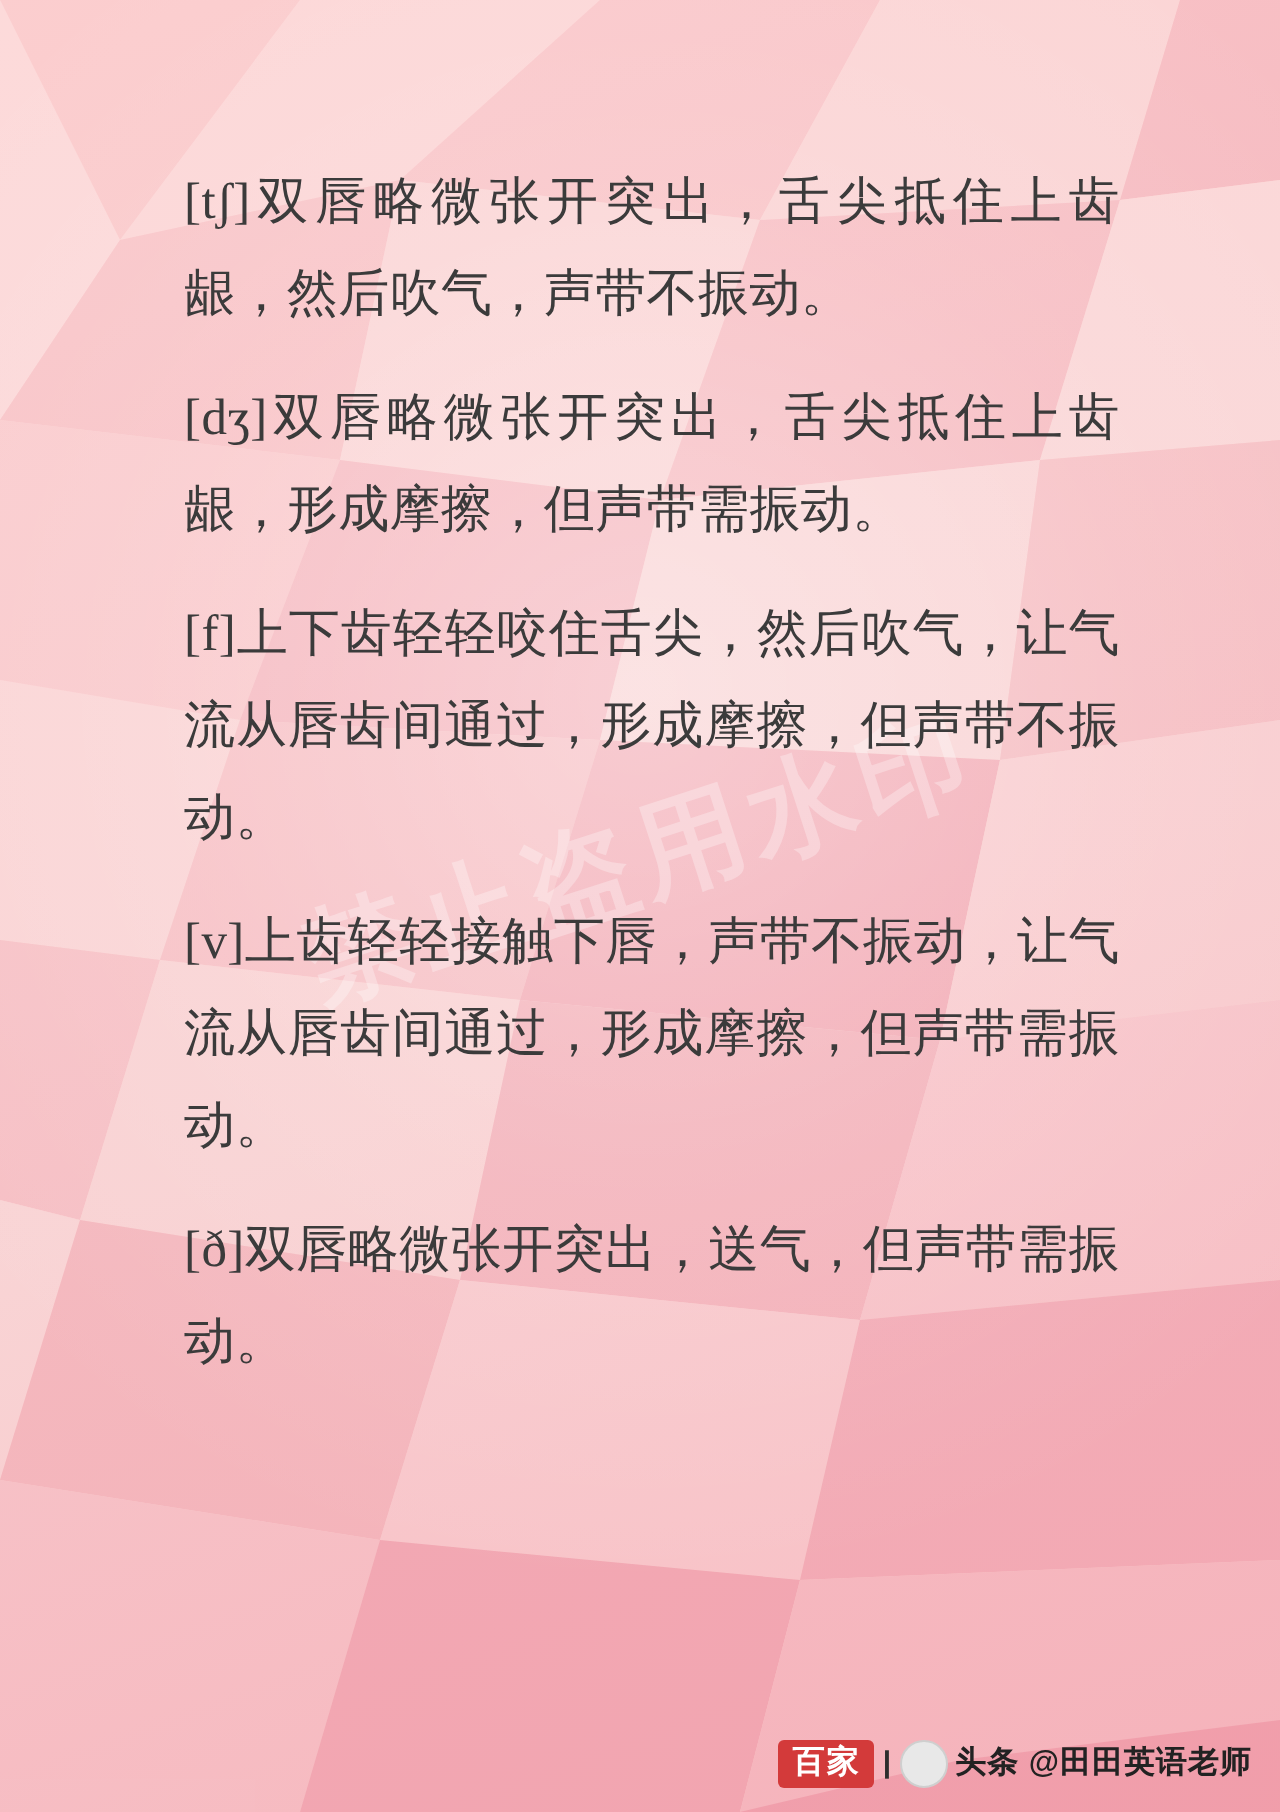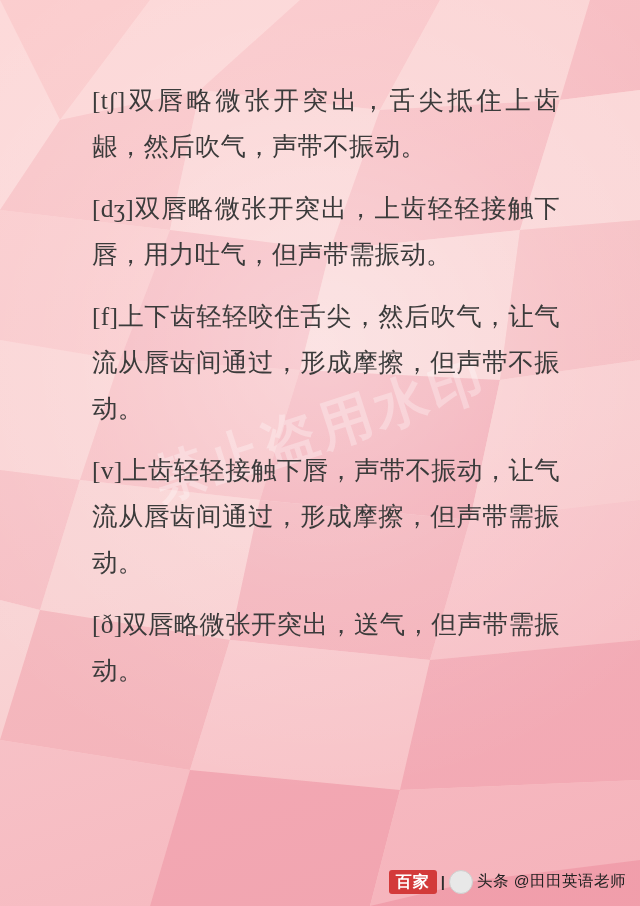--- a/index.html
+++ b/index.html
@@ -104,21 +104,21 @@
 
   .footer-sep {
     color: #2d2d2d;
     font-size: 15px;
     font-weight: bold;
   }
 
   .footer-source {
     color: #222222;
     font-size: 15.5px;
-    font-weight: normal;
+    font-weight: bold;
     letter-spacing: 0.5px;
   }
 
   .author-avatar {
     width: 22px;
     height: 22px;
     border-radius: 50%;
     background: #e8e8e8;
     border: 1px solid #cfcfcf;
     display: inline-block;
@@ -163,21 +163,21 @@
       <polygon points="400,790 640,780 640,906 370,906" fill="#f6c2c9"></polygon>
       <polygon points="370,906 640,906 640,860 480,880" fill="#efa0af"></polygon>
     </g>
   </svg>
   <div class="vignette"></div>
 
   <div class="watermark">禁止盗用水印</div>
 
   <div class="content">
     <p class="para">[tʃ]双唇略微张开突出，舌尖抵住上齿龈，然后吹气，声带不振动。</p>
-    <p class="para">[dʒ]双唇略微张开突出，上齿轻轻接触下唇，用力吐气，但声带需振动。</p>
+    <p class="para">[dʒ]双唇略微张开突出，舌尖抵住上齿龈，形成摩擦，但声带需振动。</p>
     <p class="para">[f]上下齿轻轻咬住舌尖，然后吹气，让气流从唇齿间通过，形成摩擦，但声带不振动。</p>
     <p class="para">[v]上齿轻轻接触下唇，声带不振动，让气流从唇齿间通过，形成摩擦，但声带需振动。</p>
     <p class="para">[ð]双唇略微张开突出，送气，但声带需振动。</p>
   </div>
 
   <div class="footer">
     <div class="footer-inner">
       <span class="baijia-badge">百家</span>
       <span class="footer-sep">|</span>
       <span class="author-avatar"></span>

